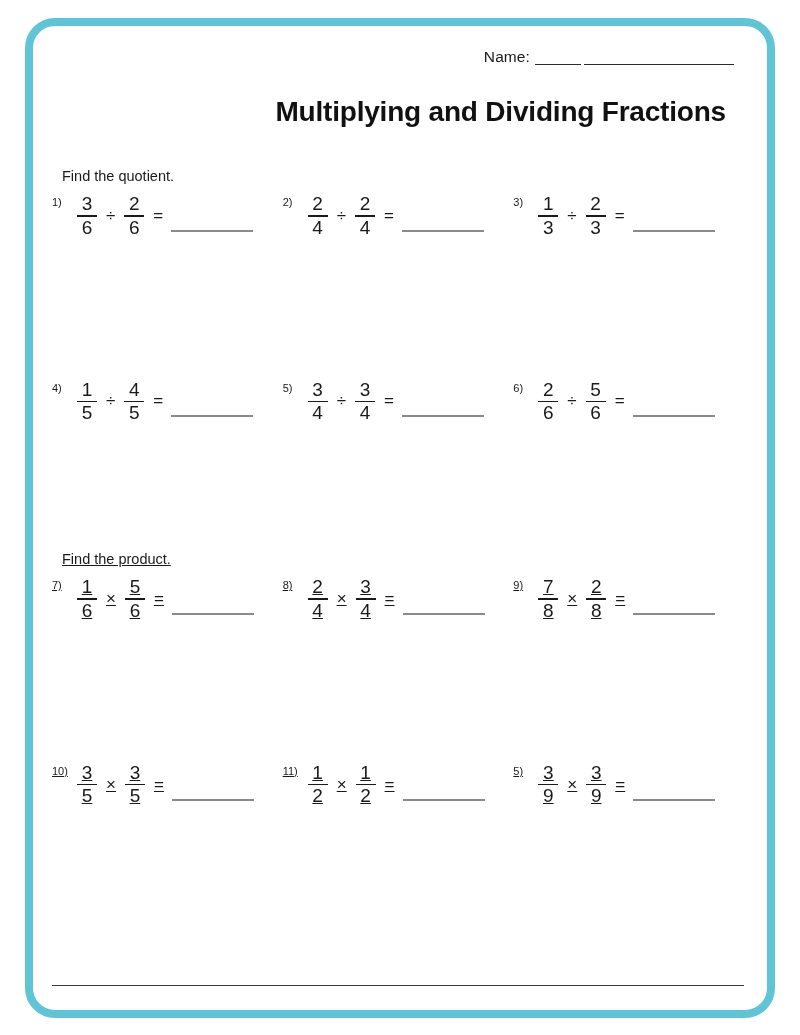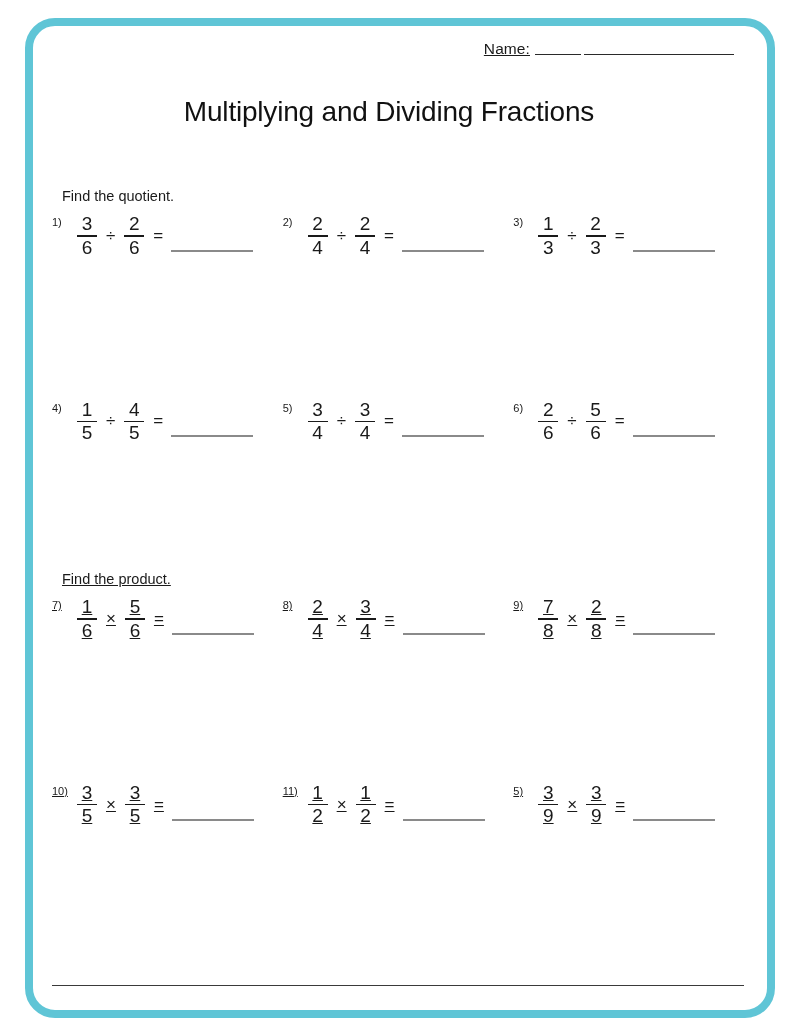--- a/index.html
+++ b/index.html
@@ -42,24 +42,23 @@
     top: 40px;
     width: 692px;
     height: 950px;
     box-sizing: border-box;
   }
 
   
   .name-row {
     display: flex;
     justify-content: flex-end;
-    align-items: flex-start;
+    align-items: center;
     height: 34px;
     padding-right: 10px;
-    text-decoration: underline;
   }
   .name-label {
     font-size: 15.5px;
     color: #1a1a1a;
     letter-spacing: 0.1px;
     white-space: nowrap;
   }
   .name-blank-short {
     display: inline-block;
     width: 46px;
@@ -70,37 +69,37 @@
   .name-blank-long {
     display: inline-block;
     width: 150px;
     border-bottom: 1.6px solid #2a2a2a;
     margin-left: 3px;
     height: 14px;
   }
 
   
   .title {
-    text-align: center;
+    text-align: right;
     font-size: 28px;
-    font-weight: normal;
+    font-weight: bold;
     letter-spacing: -0.2px;
     color: #111111;
     margin-top: 22px;
     margin-bottom: 0;
     padding-right: 18px;
   }
 
   
   .directions {
     font-size: 14.5px;
     color: #1a1a1a;
     margin-left: 10px;
   }
-  .section-quotient { margin-top: 60px; }
+  .section-quotient { margin-top: 40px; }
   .section-product  { margin-top: 0; text-decoration: underline; }
 
   
   .prob-row {
     display: flex;
     width: 100%;
     margin-top: 10px;
   }
   .prob-row.spaced { margin-top: 142px; }
 

